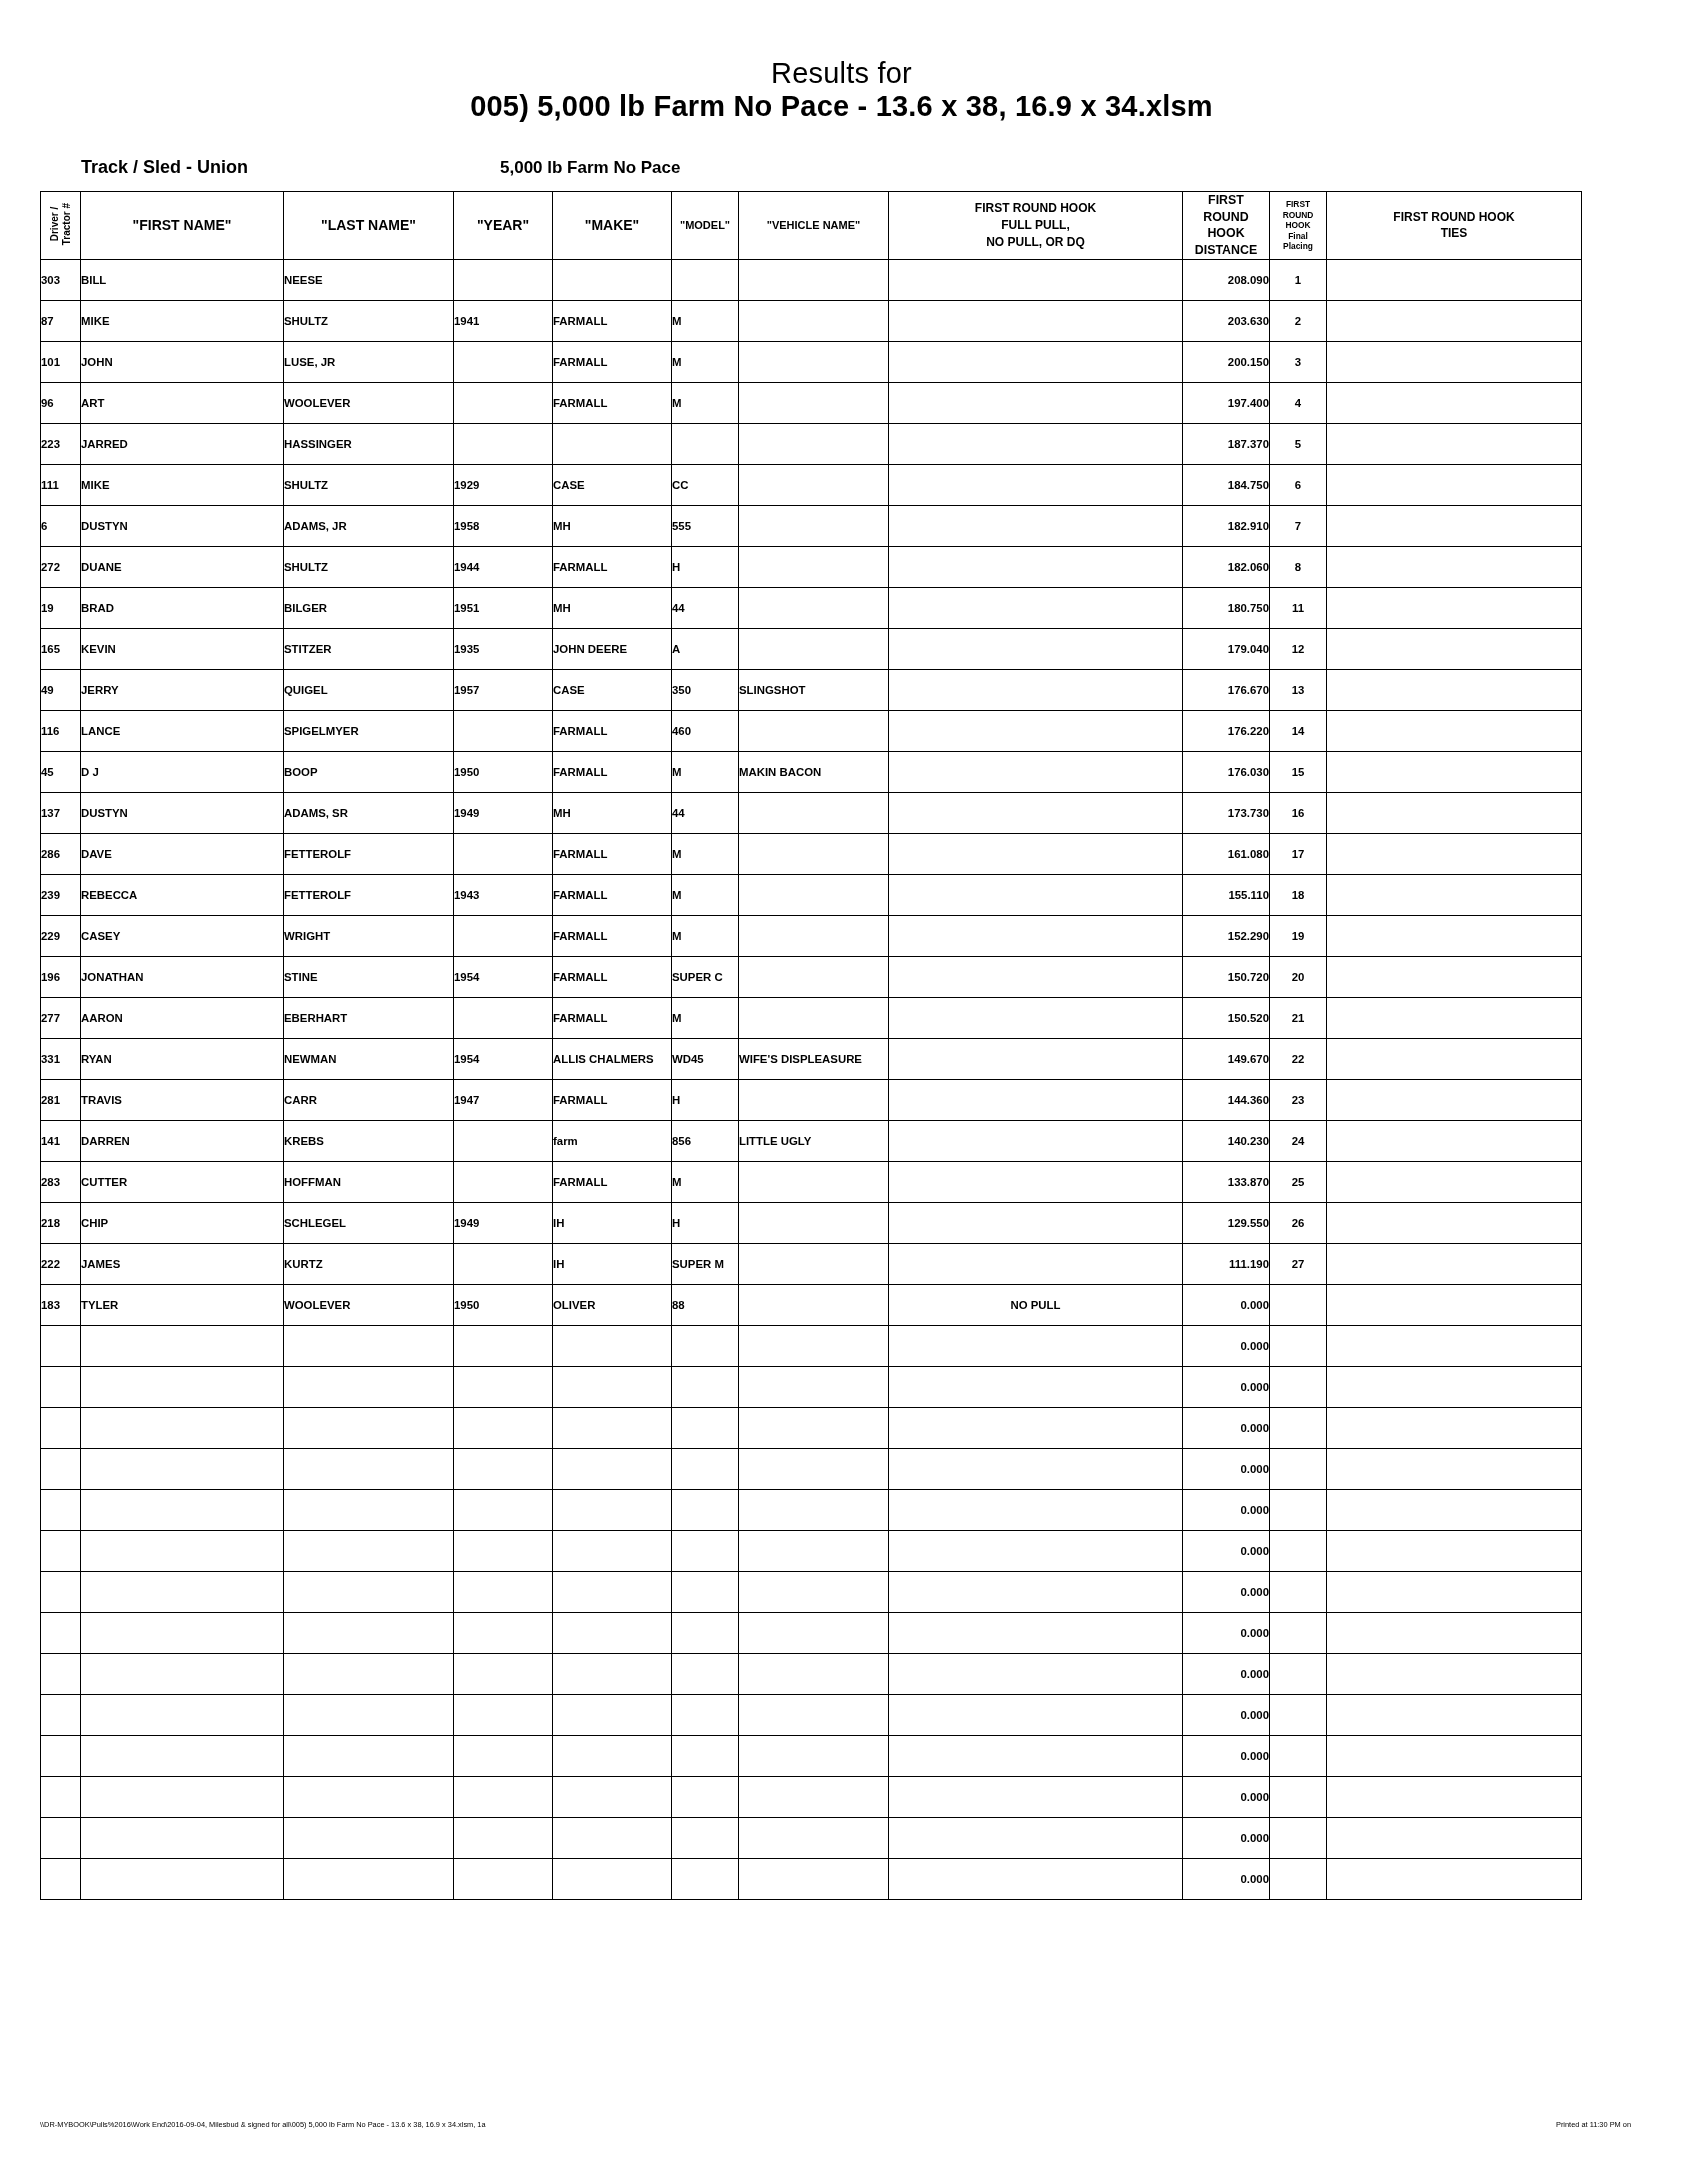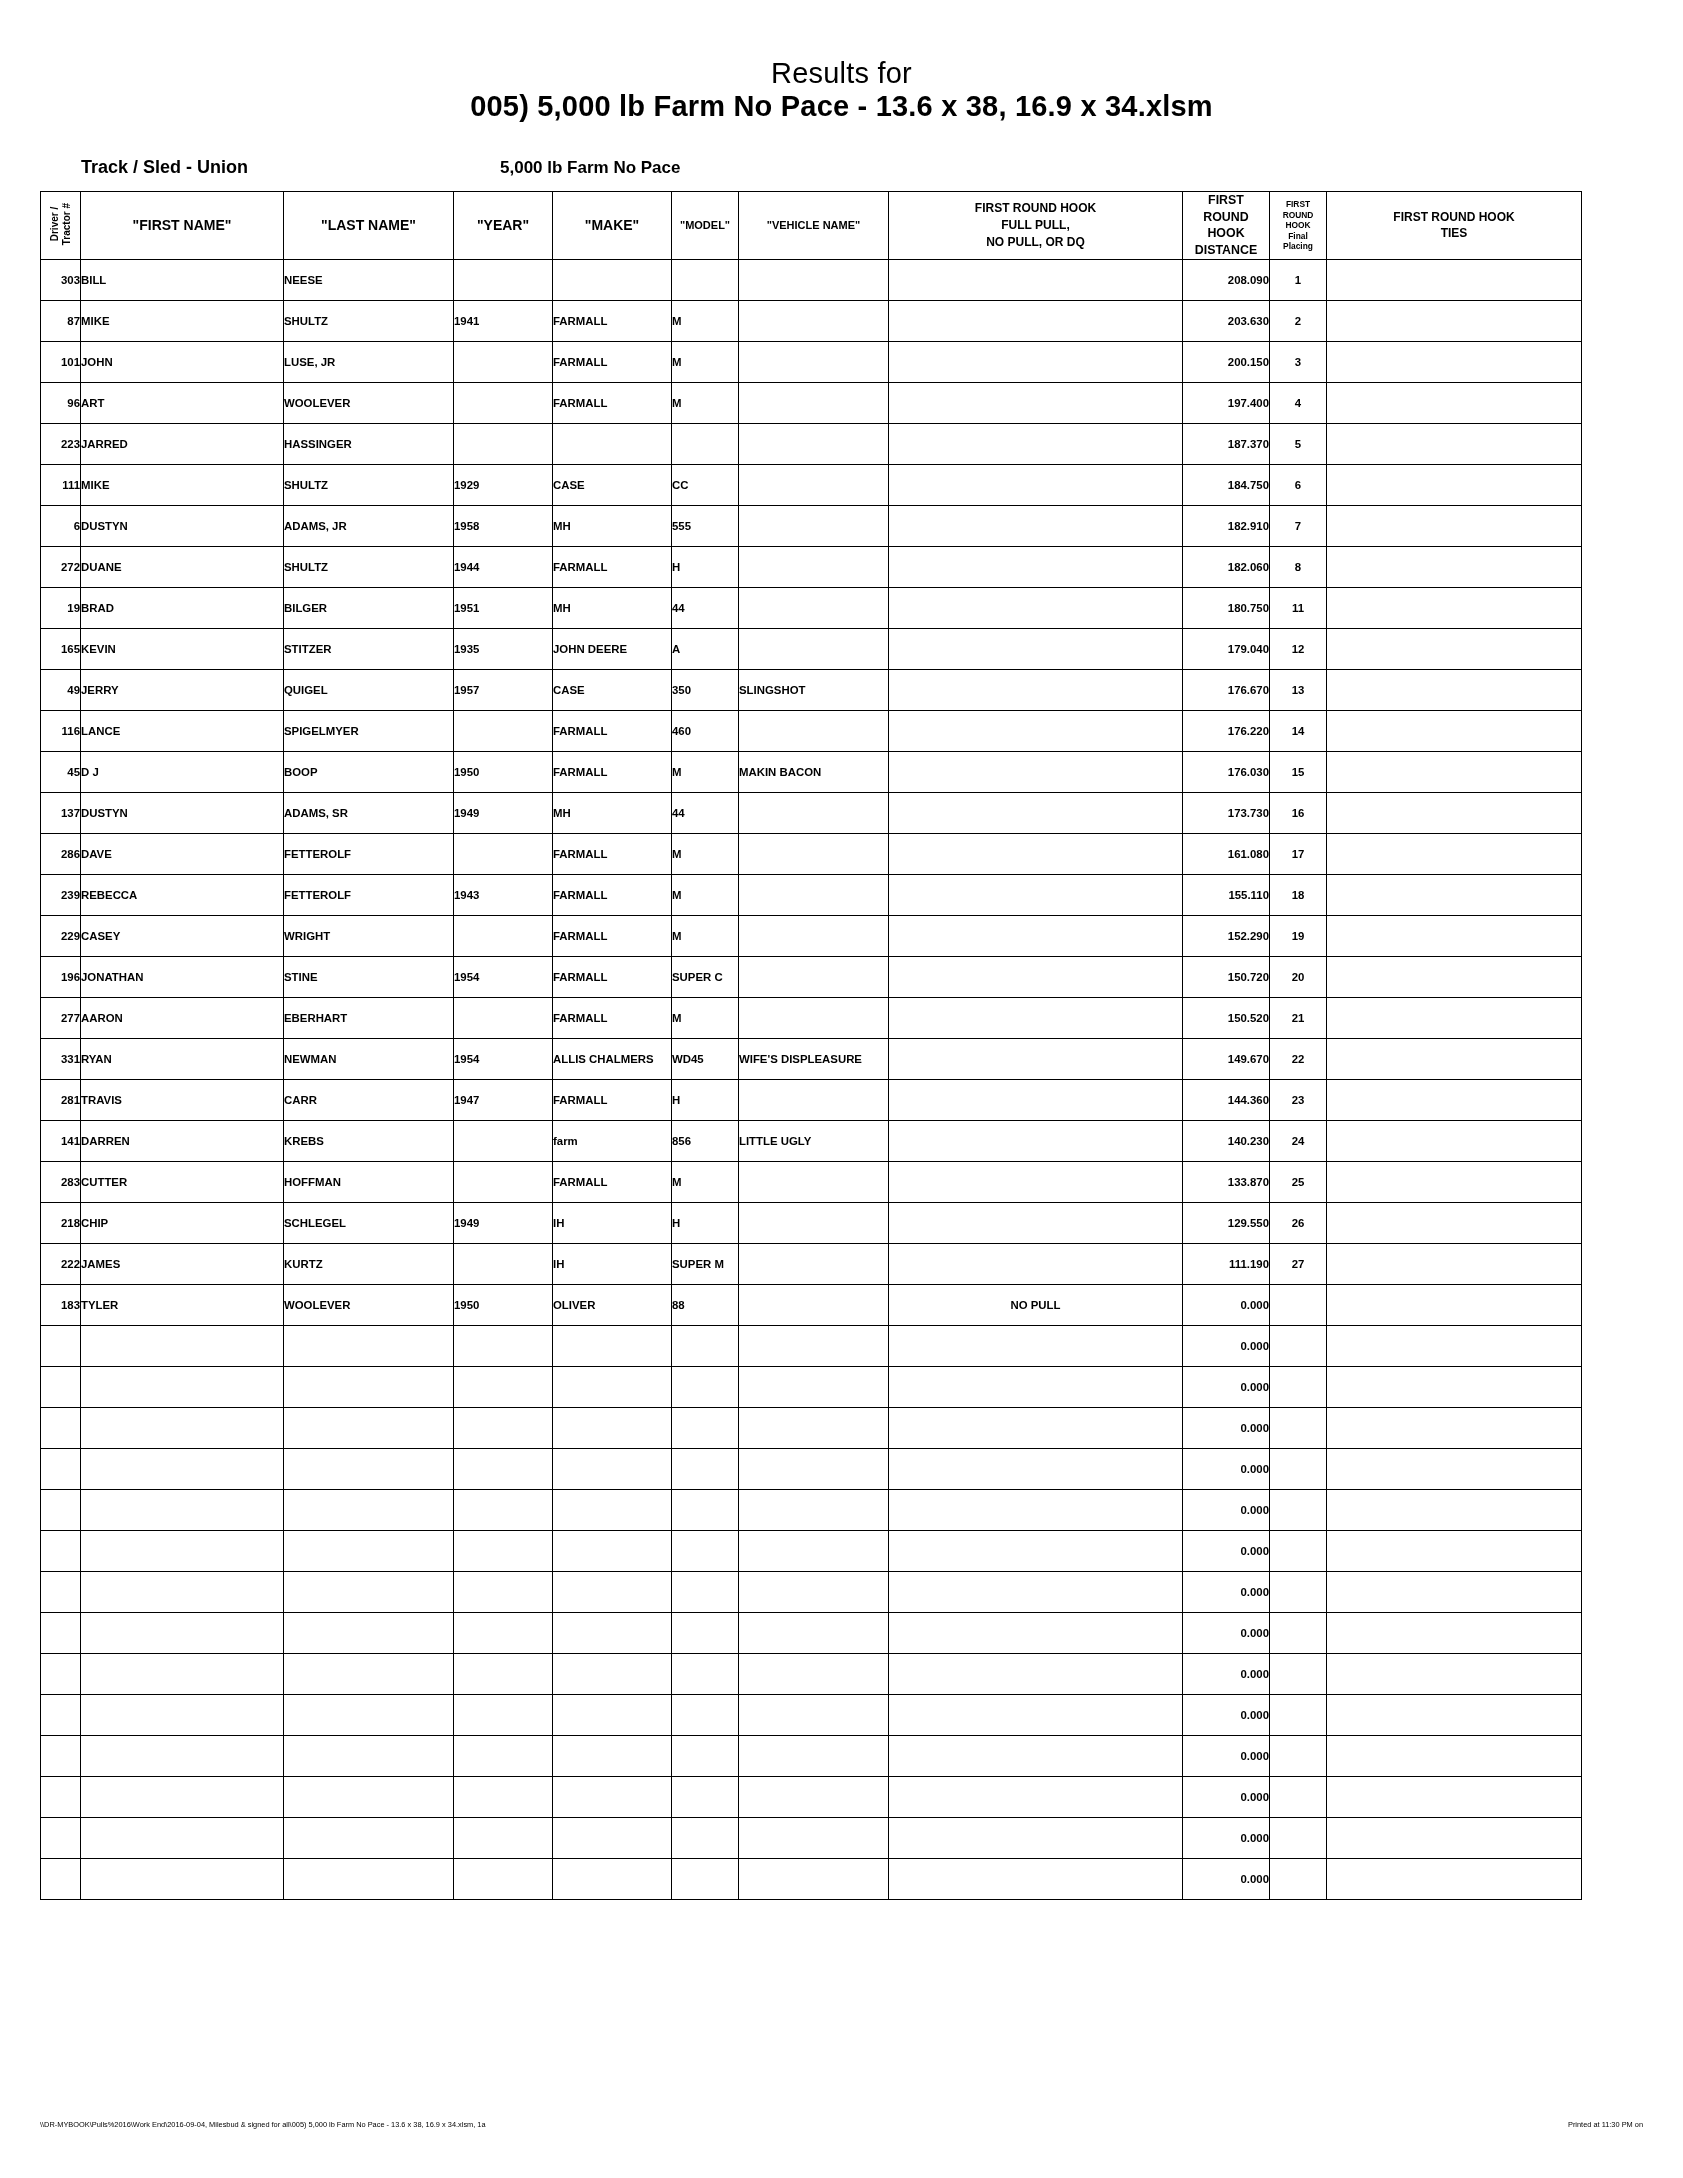--- a/index.html
+++ b/index.html
@@ -108,42 +108,42 @@
     text-align: center;
   }
   thead td.hdr-name { font-size: 14px; }
   thead td.hdr-small { font-size: 11px; }
   thead td.hdr-mini { font-size: 8.4px; line-height: 1.25; }
   thead td.hdr-med { font-size: 12.4px; line-height: 1.35; }
   thead td.hdr-fr { font-size: 12px; line-height: 1.4; }
 
   tbody td { height: 41px; }
   td.cell-num {
-    text-align: right;
+    text-align: left;
     font-size: 11.4px;
   }
   td.cell-text {
     padding-left: 8px;
     text-align: left;
     font-size: 12px;
   }
   td.cell-right {
     text-align: right;
     padding-right: 12px;
     font-size: 12px;
   }
   td.cell-center {
     text-align: center;
     font-size: 12px;
   }
   .footer {
     position: absolute;
     bottom: 44px;
     left: 40px;
-    right: 40px;
+    right: 52px;
     height: 14px;
   }
   .footer-path {
     position: absolute;
     left: 0;
     top: 0;
     font-size: 7.4px;
     color: #000;
     white-space: nowrap;
   }

